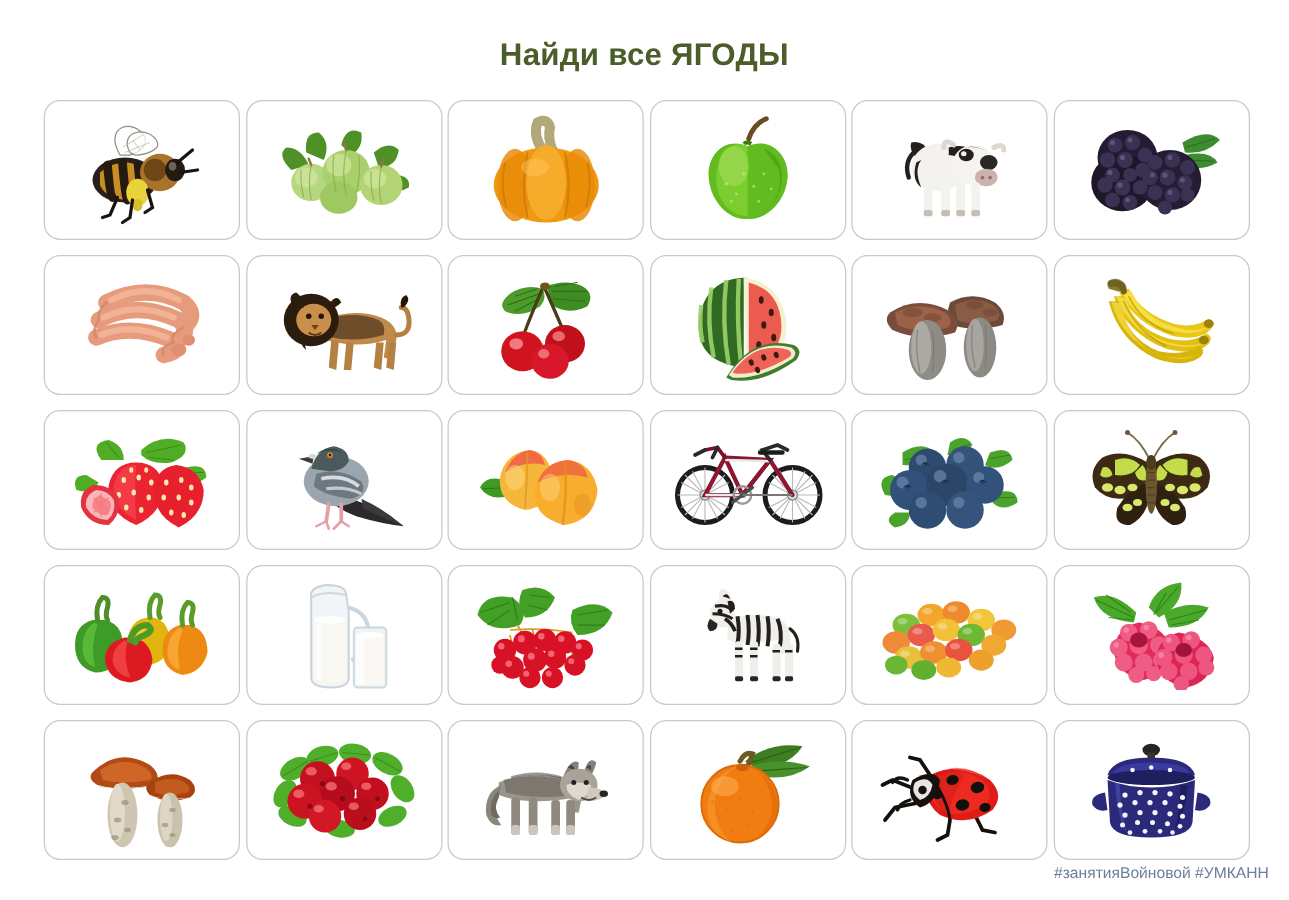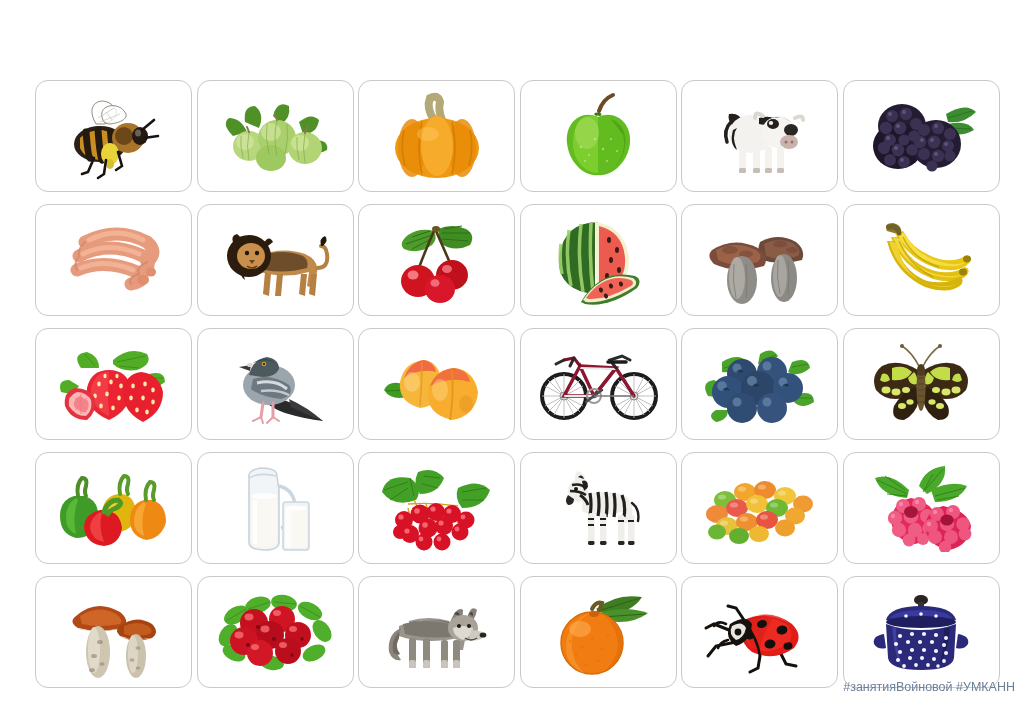--- a/index.html
+++ b/index.html
@@ -33,31 +33,32 @@
     border:1px solid #c9c9c9;
     border-radius:13px;
     background:#ffffff;
     box-sizing:border-box;
     display:flex;align-items:center;justify-content:center;
     overflow:hidden;
   }
   .cell svg{display:block;}
   .footer{
     position:absolute;
-    right:16px;bottom:26px;
+    right:16px;bottom:15px;
     font-size:12.5px;
     color:#6b7f96;
     white-space:nowrap;
   }
 </style>
 </head>
 <body>
 
 <div class="page">
 
+  <div class="title">Найди все ЯГОДЫ</div>
 
   <div class="grid">
 
     <div class="cell">
       <svg width="120" height="92" viewBox="0 0 120 92">
         <g stroke="#8d8d80" stroke-width="1" fill="#ffffff" fill-opacity="0.75">
           <path d="M42 34 C28 10 54 4 62 20 C64 26 58 32 50 34 Z"></path>
           <path d="M50 32 C40 14 66 10 72 24 C74 30 62 34 54 34 Z"></path>
         </g>
         <g stroke="#b9b9ac" stroke-width="0.6" fill="none">

